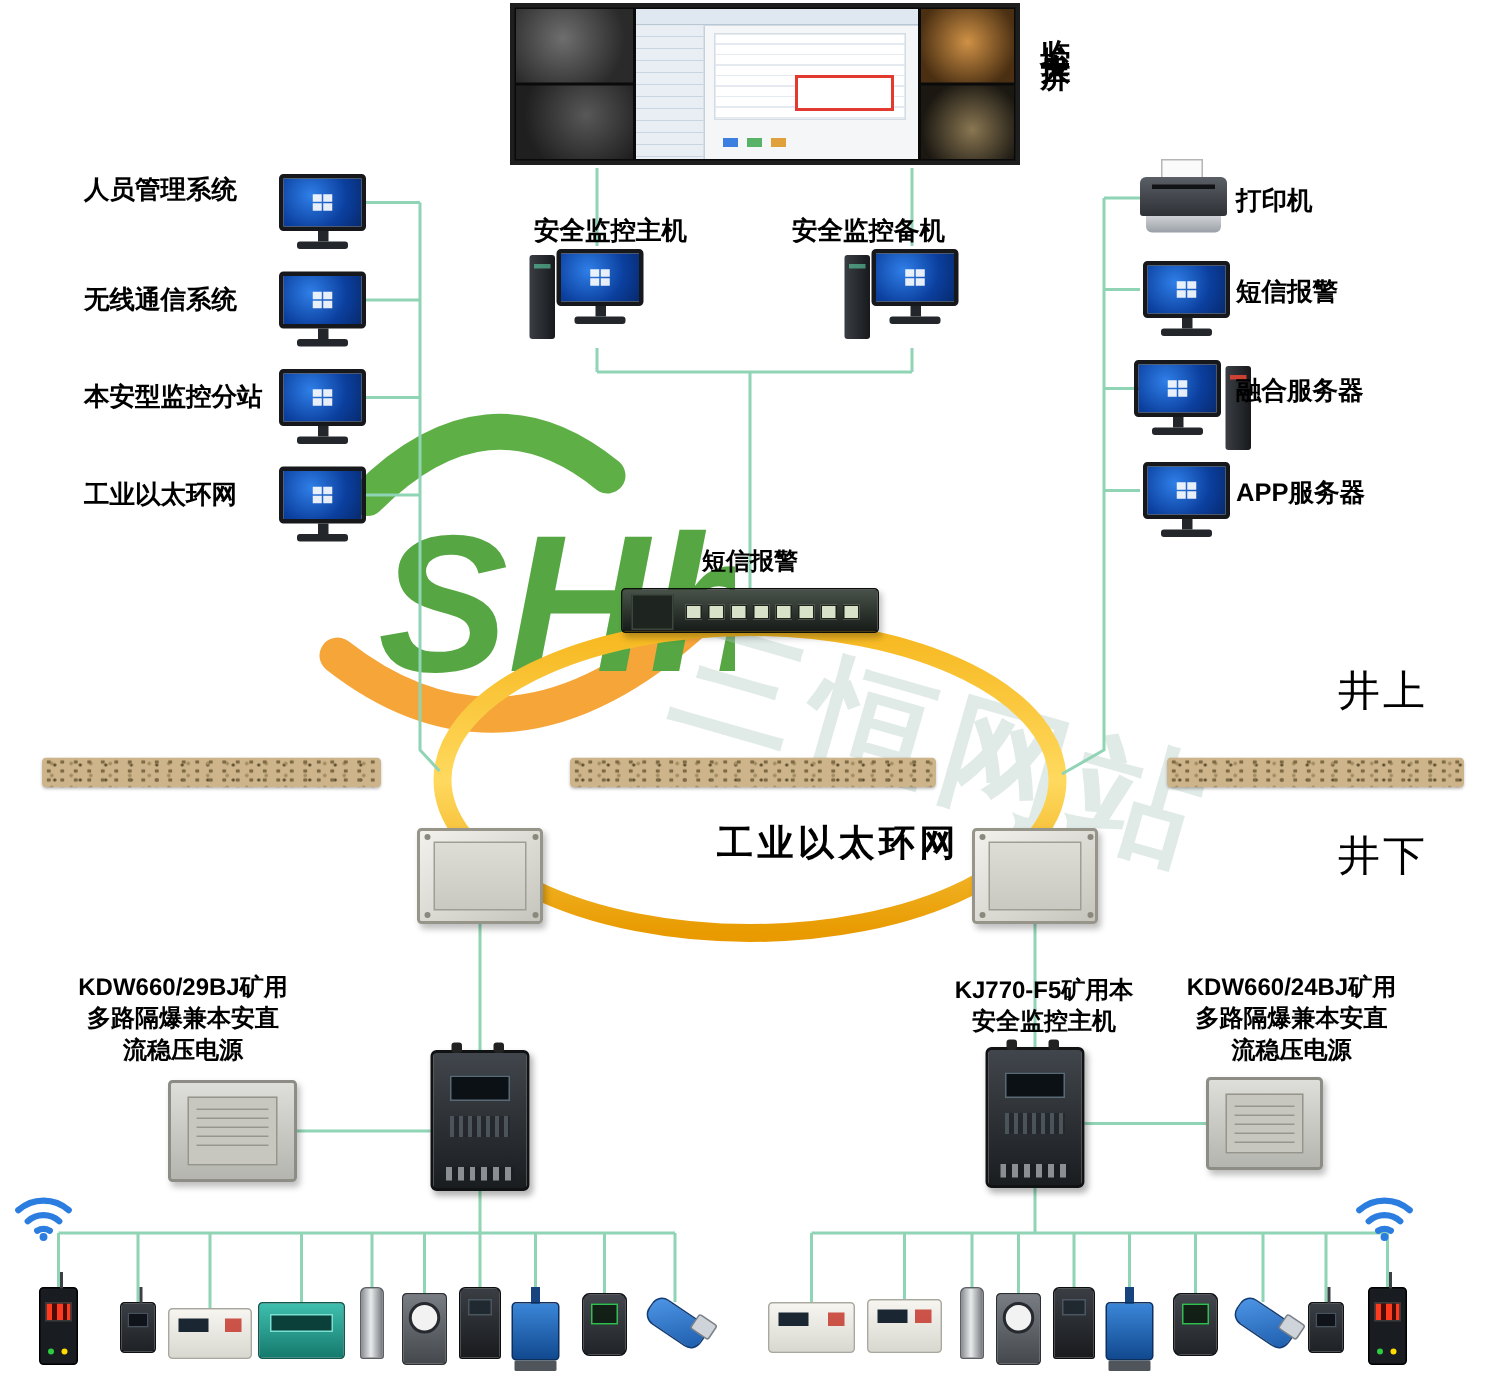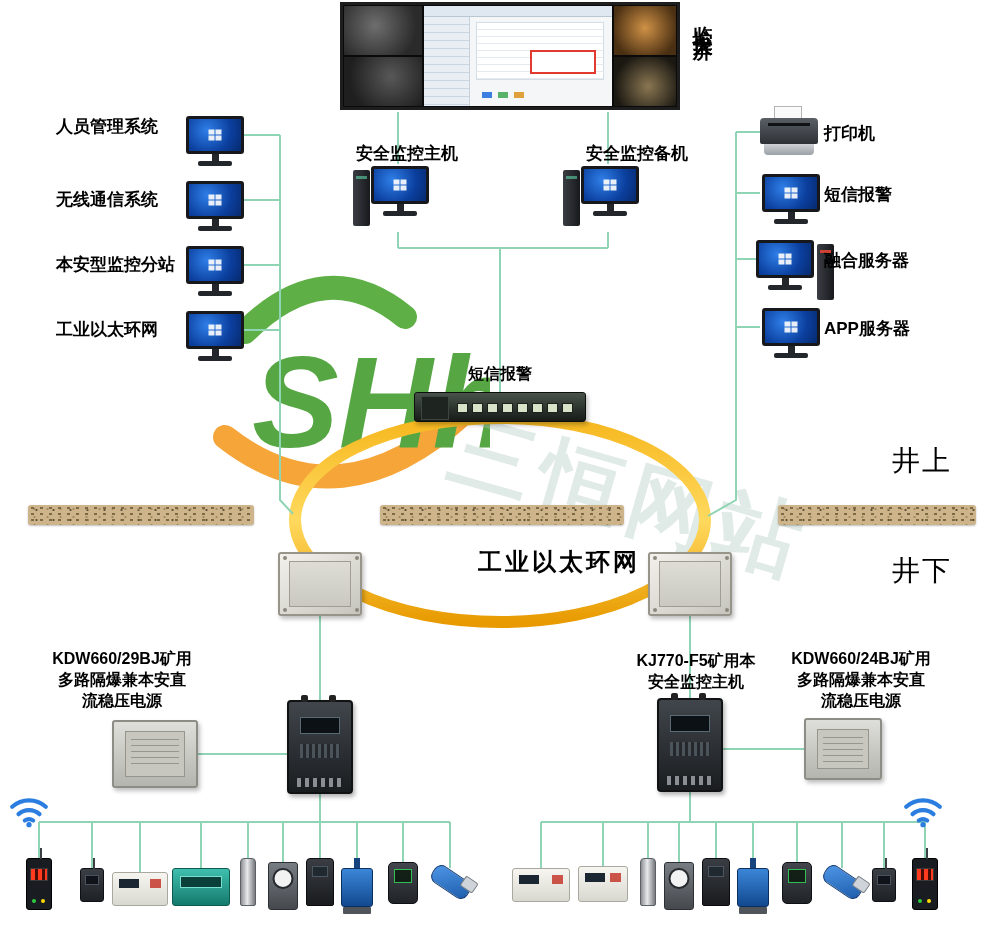--- a/index.html
+++ b/index.html
@@ -194,21 +194,21 @@
 
   <div class="lbl" style="left:318px;top:142px;width:140px;text-align:right">安全监控主机</div>
   <div class="host" style="left:353px;top:166px">
     <div class="tower"></div>
     <div class="monitor">
         <div class="mscreen"></div>
         <div class="mneck"></div>
         <div class="mbase"></div>
       </div>
   </div>
-  <div class="lbl" style="left:528px;top:142px;width:160px;text-align:right">安全监控备机</div>
+  <div class="lbl" style="left:528px;top:142px;width:160px;text-align:left">安全监控备机</div>
   <div class="host" style="left:563px;top:166px">
     <div class="tower"></div>
     <div class="monitor">
         <div class="mscreen"></div>
         <div class="mneck"></div>
         <div class="mbase"></div>
       </div>
   </div>
 
   <div class="printer" style="left:760px;top:106px">

